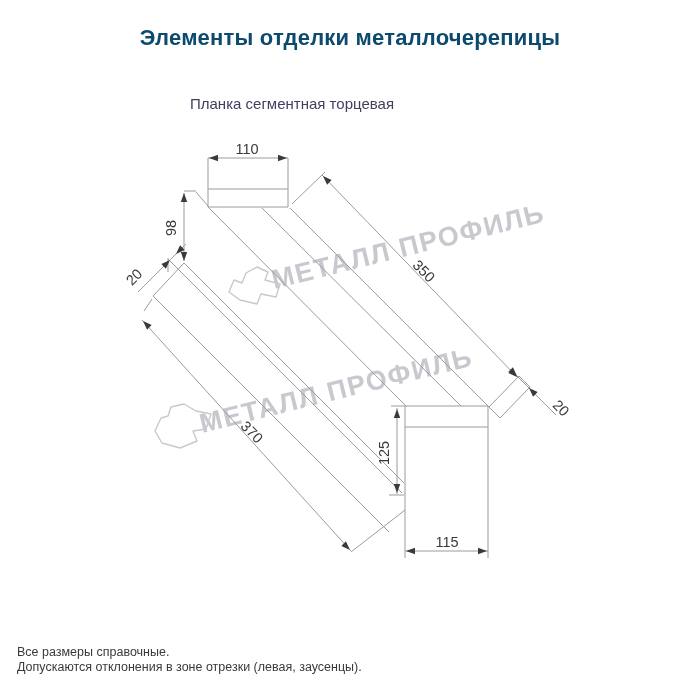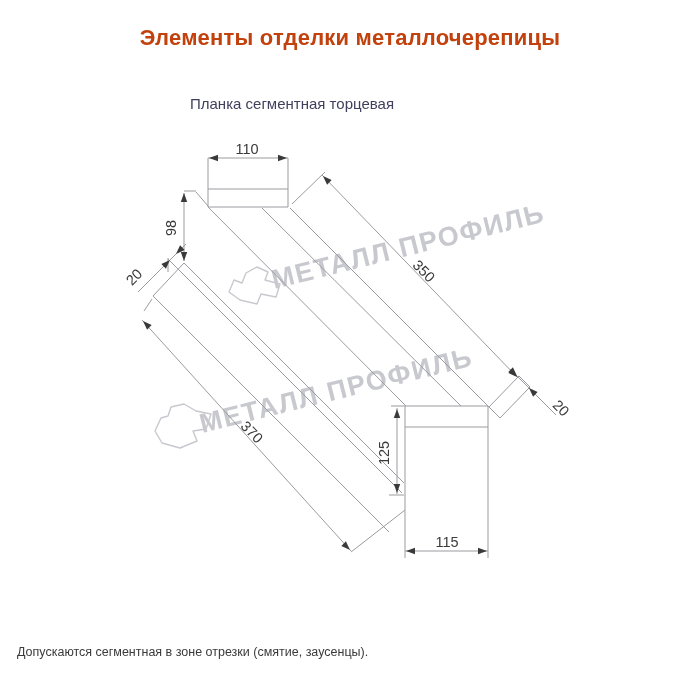--- a/index.html
+++ b/index.html
@@ -16,21 +16,21 @@
     font-size:15px;line-height:18px;
   }
   .drawing-layer{position:absolute;top:0;left:0;width:700px;height:700px;}
   .footer{
     position:absolute;left:17px;top:645px;font-size:12.5px;line-height:15px;
   }
 </style>
 </head>
 <body style="background: rgb(255, 255, 255);">
 
-<div class="title" style="color: #c2410c;">Элементы отделки металлочерепицы</div>
+<div class="title" style="color: #0c4a6e;">Элементы отделки металлочерепицы</div>
 
 <div class="subtitle" style="color: rgb(64, 64, 94);">
   <div>Планка сегментная торцевая</div>
 </div>
 
 <div class="drawing-layer" id="drawing"><svg width="700" height="700" viewBox="0 0 700 700">
       <polygon points="246,273 257,267 268,272 265,280 280,284 276,297 261,294 257,304 240,300 229,292 234,280 242,283" fill="none" stroke="#c8c8cf" stroke-width="1.4" stroke-linejoin="round"></polygon>
       <polygon points="171,407 184,404 196,411 211,414 206,429 193,431 197,441 180,448 162,443 155,431 161,418 168,416" fill="none" stroke="#c8c8cf" stroke-width="1.4" stroke-linejoin="round"></polygon>
       <text transform="translate(408,246) rotate(-14)" text-anchor="middle" fill="#c8c8cf" font-size="27px" font-weight="bold" letter-spacing="1.5" font-family="&quot;Liberation Sans&quot;, sans-serif" dy=".35em">МЕТАЛЛ ПРОФИЛЬ</text>
       <text transform="translate(336,390) rotate(-14)" text-anchor="middle" fill="#c8c8cf" font-size="27px" font-weight="bold" letter-spacing="1.5" font-family="&quot;Liberation Sans&quot;, sans-serif" dy=".35em">МЕТАЛЛ ПРОФИЛЬ</text>
@@ -89,14 +89,15 @@
       <text transform="translate(171,228) rotate(-90)" text-anchor="middle" fill="#3a3a3a" font-size="14.5px" font-family="&quot;Liberation Sans&quot;, sans-serif" dy=".35em">98</text>
       <text transform="translate(134,277) rotate(-45)" text-anchor="middle" fill="#3a3a3a" font-size="14.5px" font-family="&quot;Liberation Sans&quot;, sans-serif" dy=".35em">20</text>
       <text transform="translate(424,271) rotate(45)" text-anchor="middle" fill="#3a3a3a" font-size="14.5px" font-family="&quot;Liberation Sans&quot;, sans-serif" dy=".35em">350</text>
       <text transform="translate(561,408) rotate(45)" text-anchor="middle" fill="#3a3a3a" font-size="14.5px" font-family="&quot;Liberation Sans&quot;, sans-serif" dy=".35em">20</text>
       <text transform="translate(384,453) rotate(-90)" text-anchor="middle" fill="#3a3a3a" font-size="14.5px" font-family="&quot;Liberation Sans&quot;, sans-serif" dy=".35em">125</text>
       <text transform="translate(252,432) rotate(45)" text-anchor="middle" fill="#3a3a3a" font-size="14.5px" font-family="&quot;Liberation Sans&quot;, sans-serif" dy=".35em">370</text>
       <text transform="translate(447,542) rotate(0)" text-anchor="middle" fill="#3a3a3a" font-size="14.5px" font-family="&quot;Liberation Sans&quot;, sans-serif" dy=".35em">115</text>
     </svg></div>
 
 <div class="footer" style="color: rgb(58, 58, 58);">
-  <div>Допускаются сегментная в зоне отрезки (смятие, заусенцы).</div>
+  <div>Все размеры справочные.</div>
+  <div>Допускаются отклонения в зоне отрезки (левая, заусенцы).</div>
 </div>
 
 </body></html>

